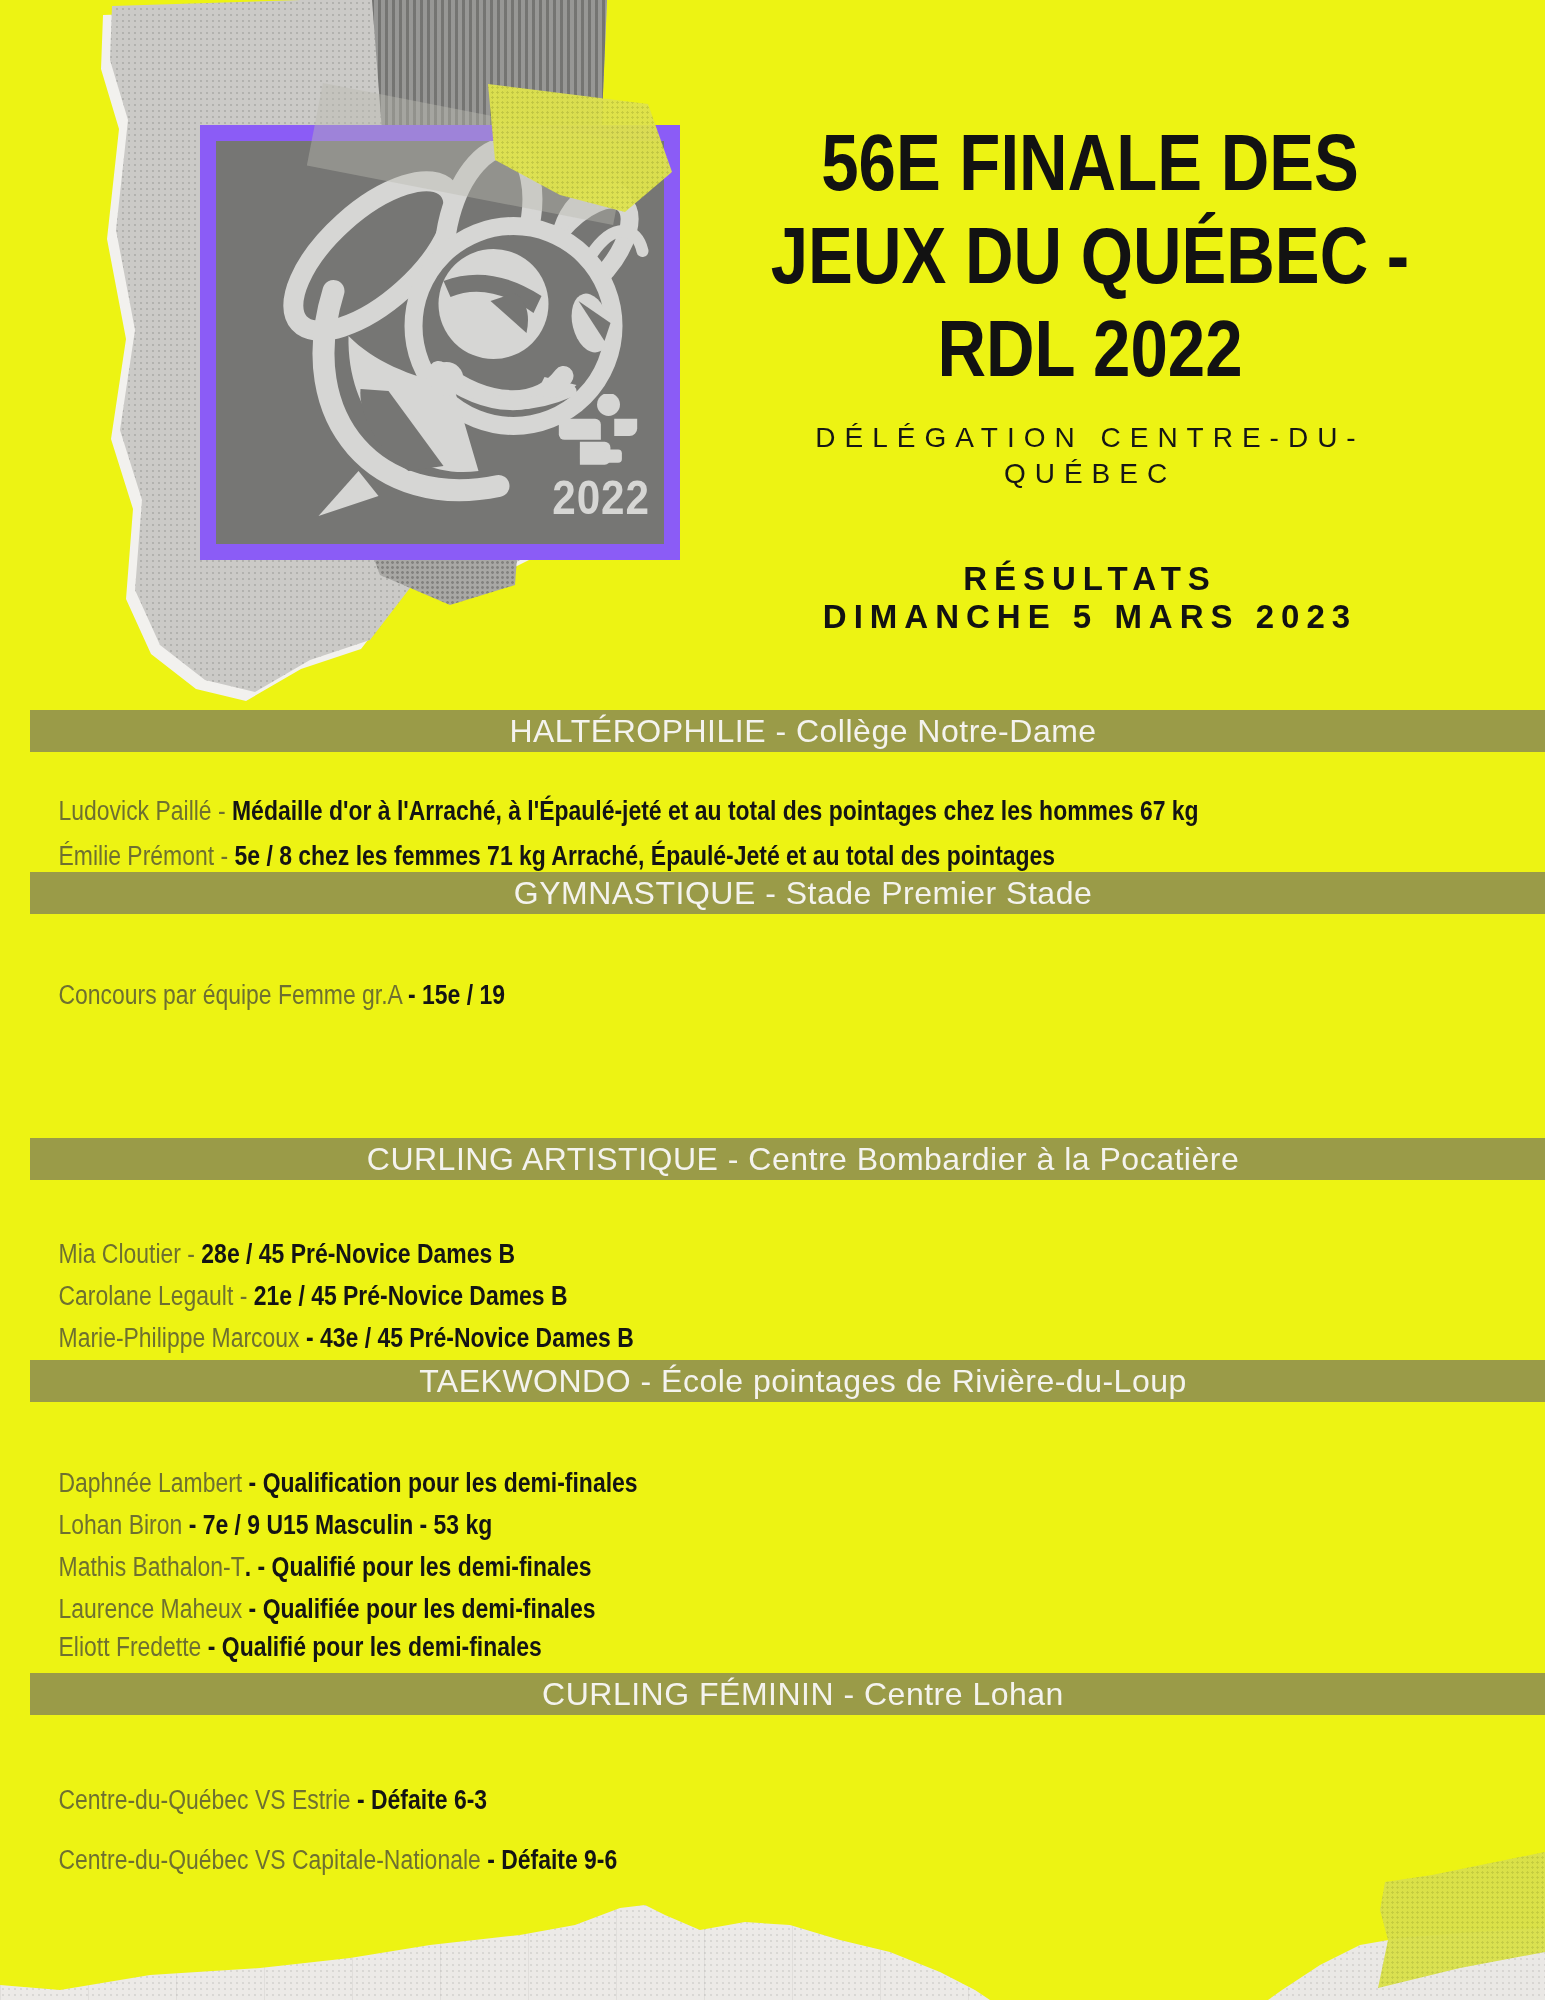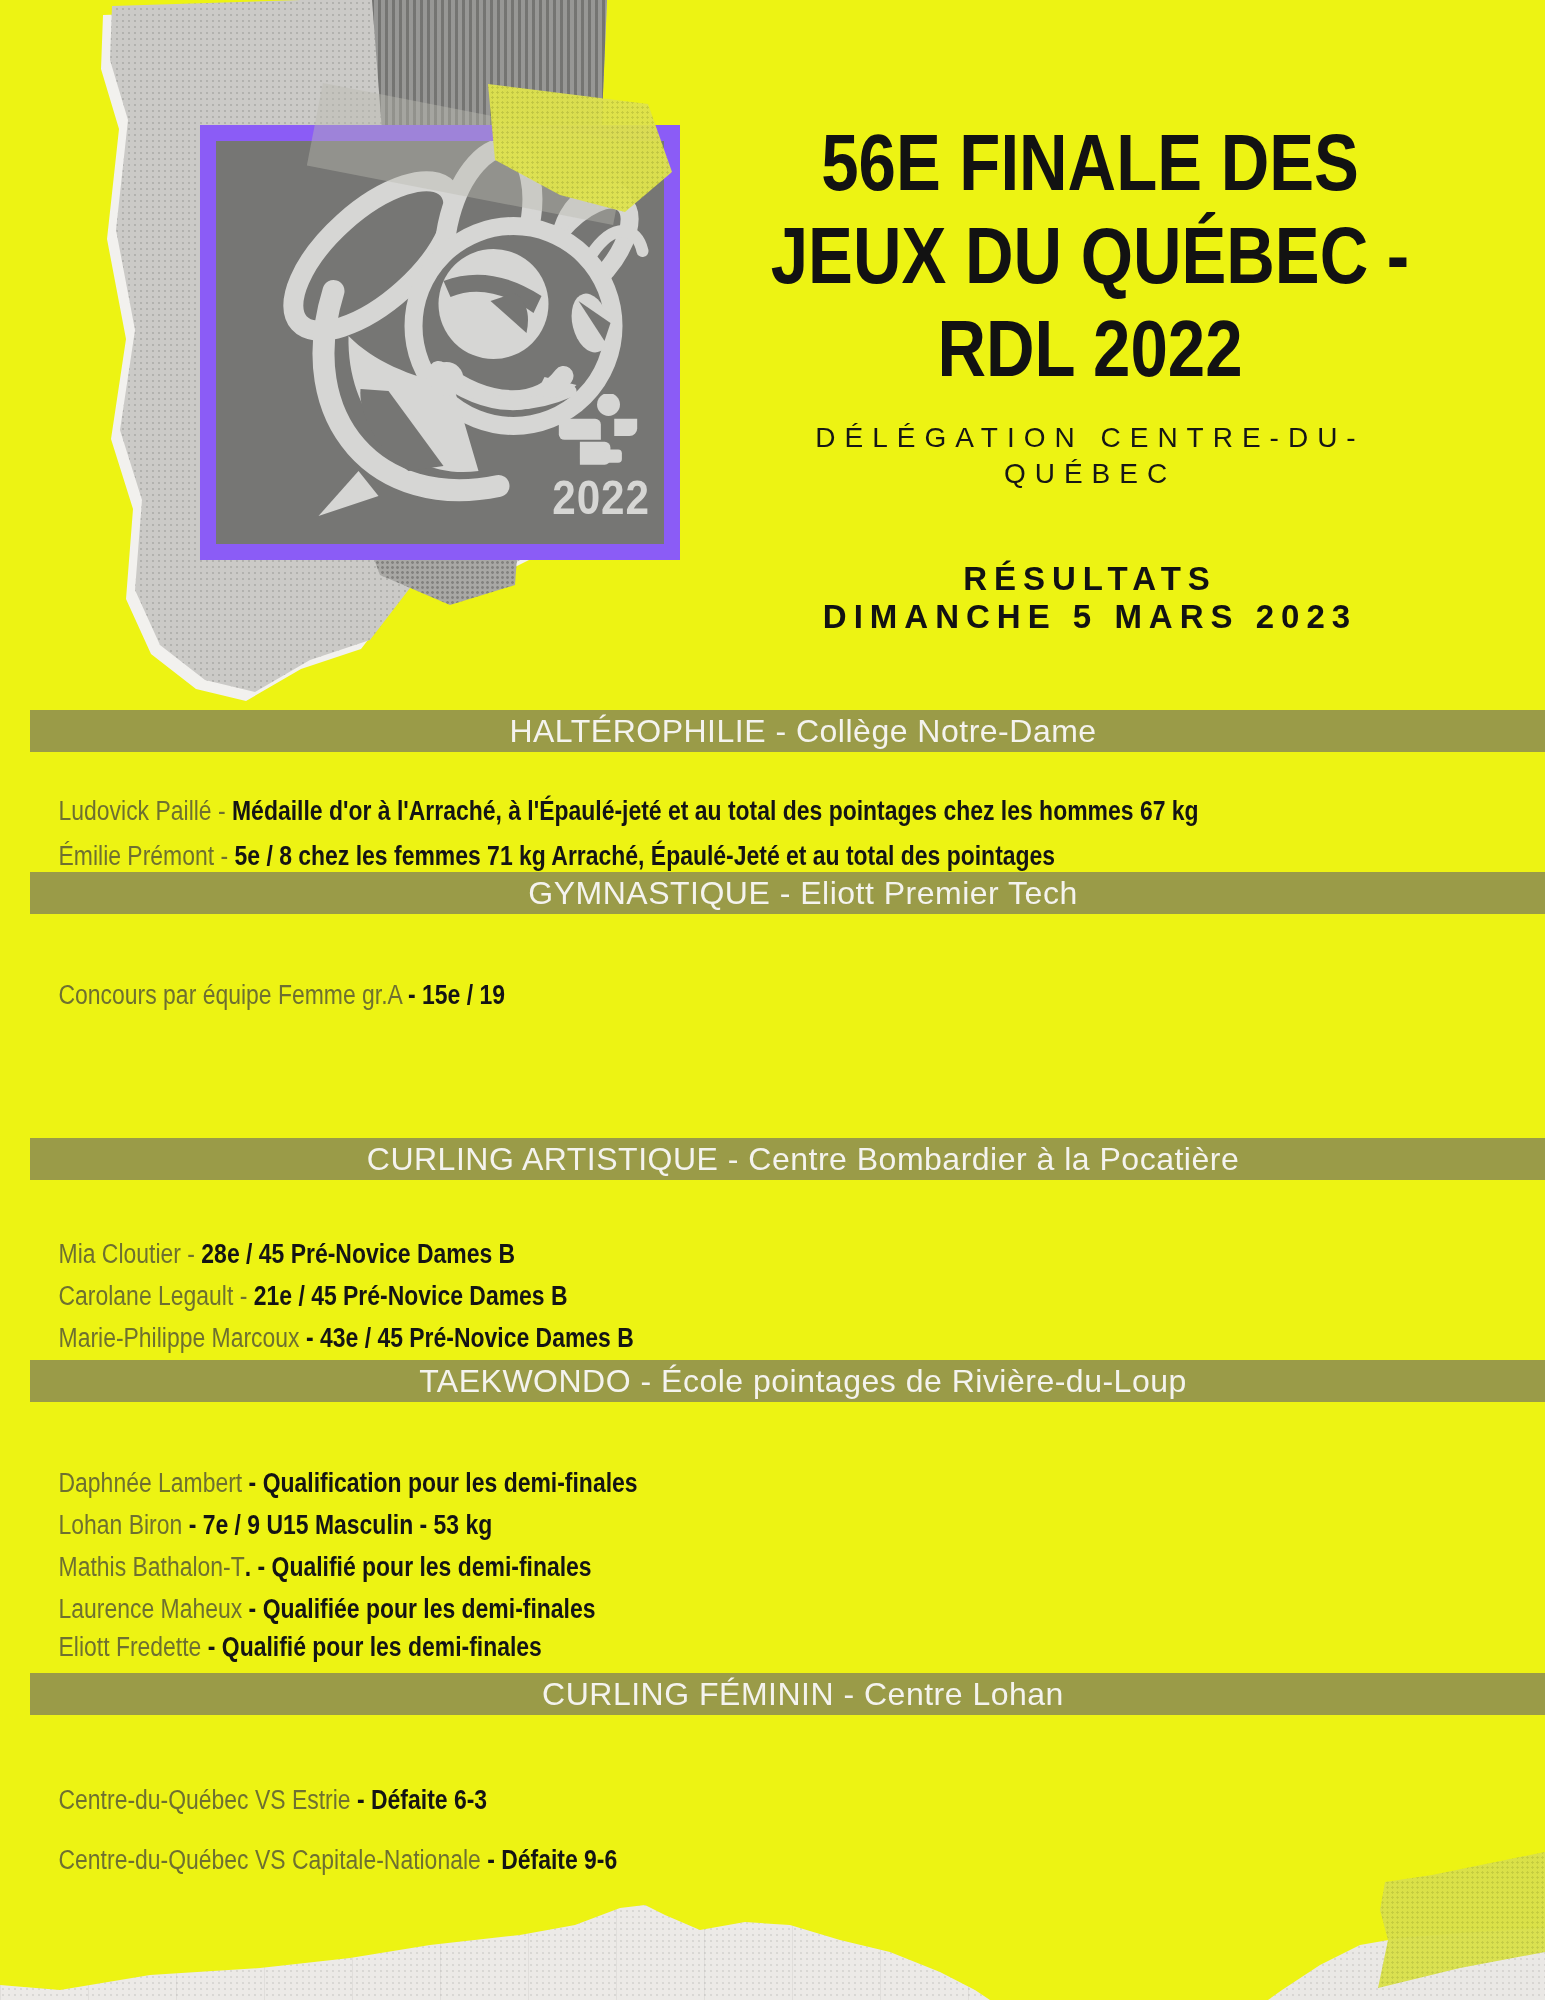--- a/index.html
+++ b/index.html
@@ -191,21 +191,21 @@
   <div class="line" style="top:760px">
     <span class="nm">Ludovick Paillé - </span><span class="res">Médaille d'or à l'Arraché, à l'Épaulé-jeté et au total des pointages chez les hommes 67 kg</span>
   </div>
   <div class="line" style="top:805px">
     <span class="nm">Émilie Prémont - </span><span class="res">5e / 8 chez les femmes 71 kg Arraché, Épaulé-Jeté et au total des pointages</span>
   </div>
 </section>
 
 <section>
   <div class="bar" style="top:872px">
-    <span>GYMNASTIQUE - Eliott Premier Tech</span>
+    <span>GYMNASTIQUE - Stade Premier Stade</span>
   </div>
   <div class="line" style="top:944px">
     <span class="nm">Concours par équipe Femme gr.A </span><span class="res">- 15e / 19</span>
   </div>
 </section>
 
 <section>
   <div class="bar" style="top:1138px">
     <span>CURLING ARTISTIQUE - Centre Bombardier à la Pocatière</span>
   </div>

